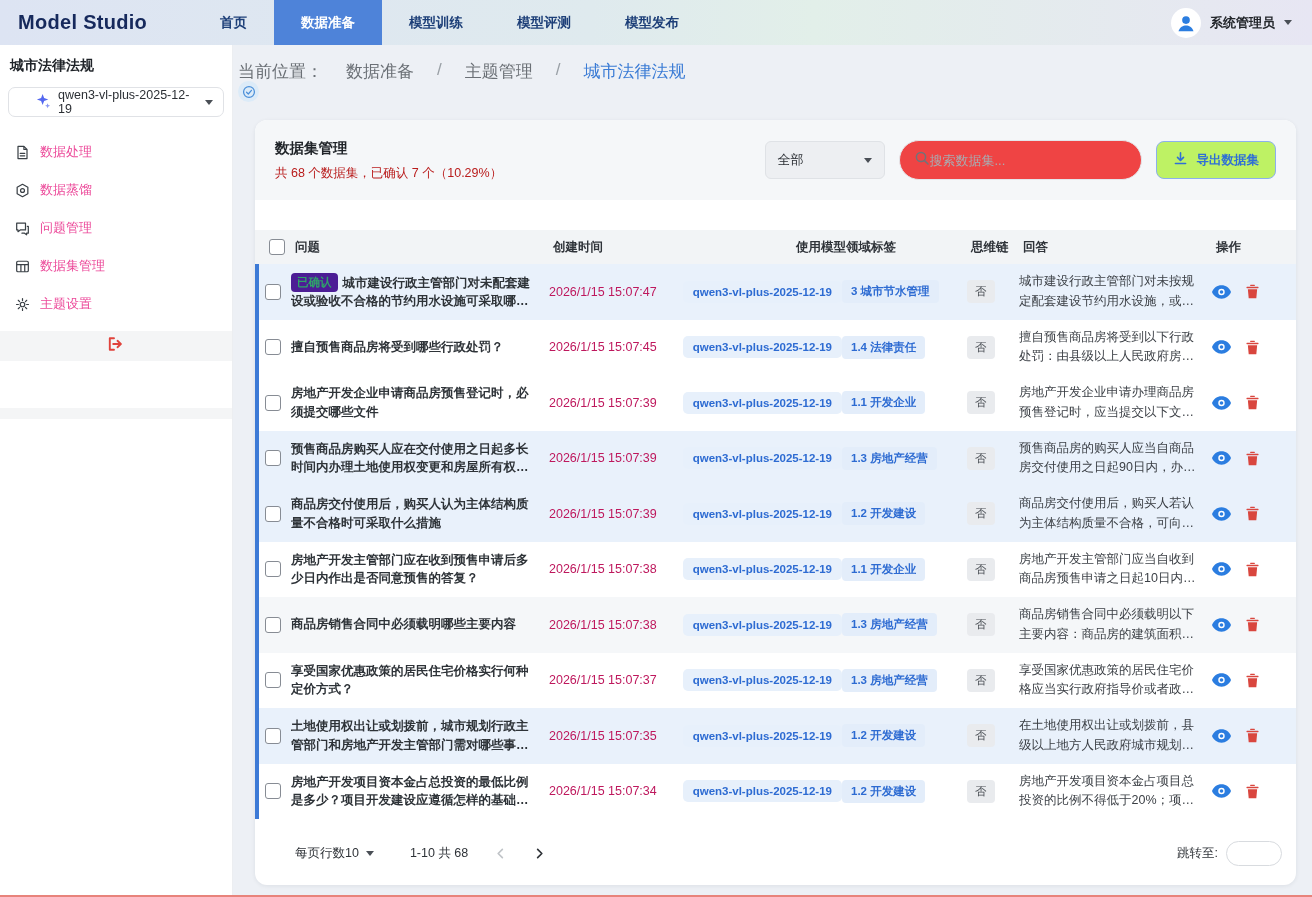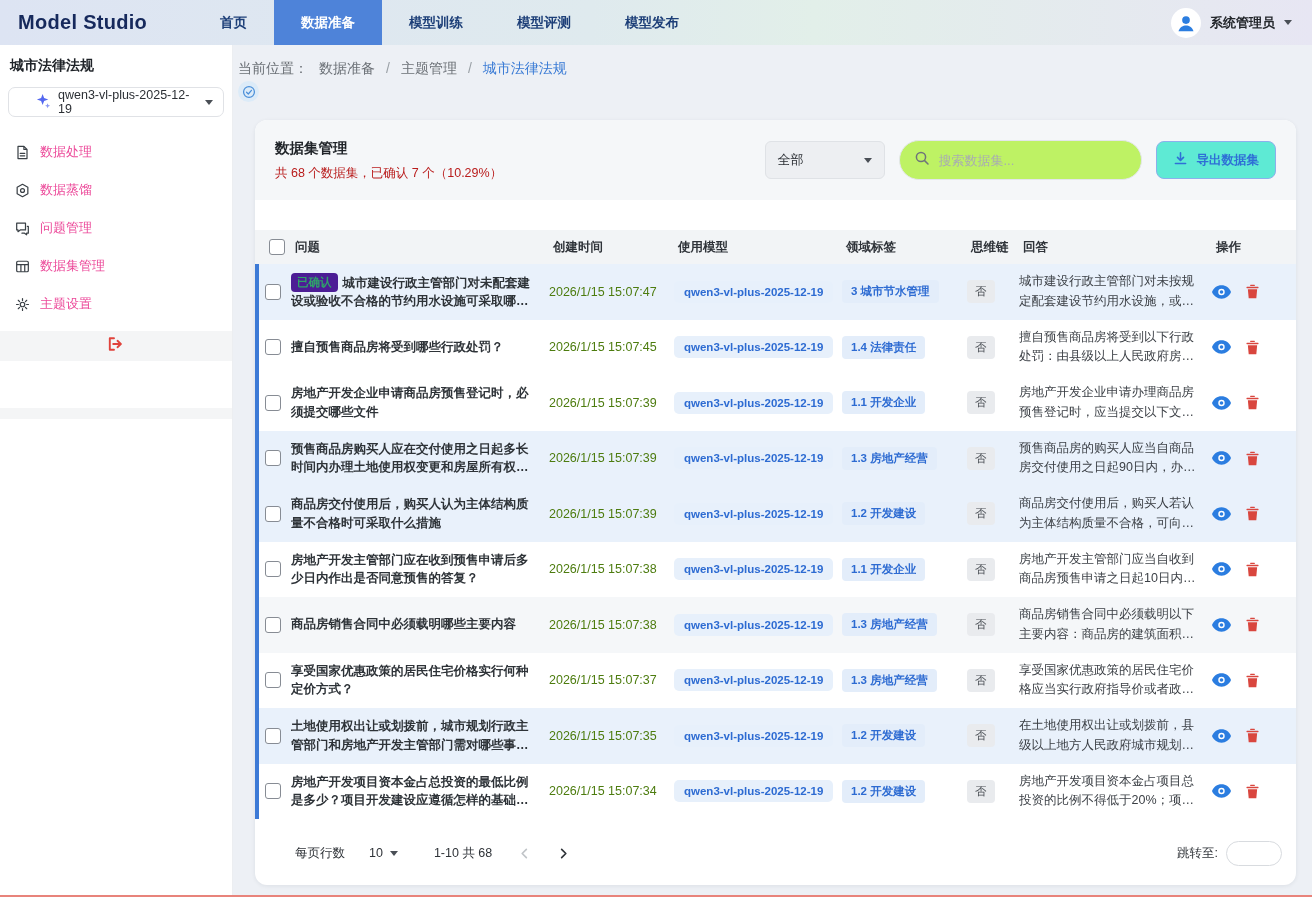--- a/index.html
+++ b/index.html
@@ -32,68 +32,68 @@
     display:flex; align-items:center; gap:7px; padding:0 10px 0 26px; font-size:12.5px; color:#2b2f34; cursor:pointer; background:#fff;
   }
   .model-select .caret { margin-left:auto; }
   .side-menu { margin-top:16px; }
   .side-item { height:38px; display:flex; align-items:center; gap:10px; padding-left:14px; font-size:13px; color:#ec4899; cursor:pointer; }
   .side-item .ic { width:16px; height:16px; display:flex; align-items:center; justify-content:center; }
   .logout-row { margin-top:8px; height:30px; background:#f4f5f6; display:flex; align-items:center; justify-content:center; cursor:pointer; }
   .side-strip { position:absolute; left:0; top:363px; width:100%; height:11px; background:#f4f5f6; }
 
   
-  .breadcrumb { position:absolute; left:238px; top:60px; display:flex; gap:11px; font-size:14px; color:#6b7076; z-index:5;text-align:right; }
+  .breadcrumb { position:absolute; left:238px; top:60px; display:flex; gap:23px; font-size:17px; color:#6b7076; z-index:5;text-align:right; }
   .crumb-sep { color:#9aa0a6; }
   .crumb-current { color:#3a7bd5; }
   .check-chip { position:absolute; left:238px; top:81px; width:21px; height:21px; border-radius:50%; background:#dcebf8; display:flex; align-items:center; justify-content:center; }
 
   
   .card { position:absolute; left:255px; top:120px; width:1041px; height:765px; background:#fff; border-radius:12px; box-shadow:0 1px 4px rgba(31,41,55,.08); }
   .card-header { height:80px; background:#f5f7f9; border-radius:12px 12px 0 0; display:flex; align-items:center; padding:0 20px 0 20px; }
   .ds-title { font-size:14.5px; font-weight:700; color:#1f2328; }
   .ds-summary { font-size:12.5px; color:#b91c1c; margin-top:7px; }
   .header-controls { margin-left:auto; display:flex; align-items:center; gap:14px; }
   .filter-select { width:120px; height:38px; background:#edeff2; border:1px solid #dfe2e6; border-radius:6px; display:flex; align-items:center; padding:0 12px; font-size:13px; color:#2b2f34; cursor:pointer; }
   .filter-select .caret { margin-left:auto; }
-  .search-box { width:243px; height:40px; background:#bef264; border:1px solid #e3e6ea; border-radius:20px; display:flex; align-items:center; padding:0 14px; gap:9px; }
+  .search-box { width:243px; height:40px; background:#ef4444; border:1px solid #e3e6ea; border-radius:20px; display:flex; align-items:center; padding:0 14px; }
   .search-box input { border:none; outline:none; font-size:13px; width:100%; font-family:inherit; color:#2b2f34; background:transparent; }
   .search-box input::placeholder { color:#a8acb2; }
-  .export-btn { height:38px; padding:0 16px; background:#5eead4; border:1px solid #8cb0ec; border-radius:8px; display:flex; align-items:center; gap:9px; color:#2f6fd6; font-size:12.5px; font-weight:700; cursor:pointer; }
+  .export-btn { height:38px; padding:0 16px; background:#bef264; border:1px solid #8cb0ec; border-radius:8px; display:flex; align-items:center; gap:9px; color:#2f6fd6; font-size:12.5px; font-weight:700; cursor:pointer; }
 
   
   .table-header { position:absolute; left:0; top:110px; width:100%; height:34px; background:#f2f4f6; display:flex; align-items:center; font-size:12.5px; font-weight:700; color:#2f3339; padding-left:4px; }
   .table-body { position:absolute; left:0; top:144px; width:100%; border-left:4px solid #3d7ad6; }
   .t-row { height:55.5px; display:flex; align-items:center; font-size:12.5px; cursor:pointer; }
   .tint-blue { background:#e9f1fb; }
   .tint-gray { background:#f5f7f9; }
   .tint-white { background:#fff; }
   .col-cb { width:36px; display:flex; justify-content:center; flex-shrink:0; }
   .col-q { width:258px; padding-right:18px; flex-shrink:0; }
   .col-time { width:125px; flex-shrink:0; }
-  .col-model { width:168px; flex-shrink:0; }
+  .col-model { width:168px; flex-shrink:0;text-align:right; }
   .col-tag { width:125px; flex-shrink:0; }
   .col-cot { width:52px; flex-shrink:0; }
   .col-ans { width:193px; padding-right:10px; flex-shrink:0; }
   .col-ops { width:80px; flex-shrink:0; }
   .table-body .col-cb { margin-left:-4px; }
   .cbx { width:16px; height:16px; border:1.5px solid #878c94; border-radius:3px; background:#fff; cursor:pointer; }
   .q-clamp { display:-webkit-box; -webkit-line-clamp:2; -webkit-box-orient:vertical; overflow:hidden; font-weight:600; color:#2e3338; line-height:1.5; }
   .badge-confirmed { display:inline-block; background:#4c1d95; color:#2fa26a; font-size:11.5px; font-weight:600; padding:1px 6px; border-radius:4px; margin-right:5px; vertical-align:1px; }
-  .time-text { color:#4d7c0f; }
+  .time-text { color:#be185d; }
   .pill-model { display:inline-block; background:#e7f0fb; color:#2d6bd2; font-size:11.5px; font-weight:700; padding:5px 10px; border-radius:5px; white-space:nowrap; }
   .pill-tag { display:inline-block; background:#e3edfa; color:#2d6bd2; font-size:11.5px; font-weight:700; padding:4px 9px; border-radius:4px; white-space:nowrap; }
   .badge-cot { display:inline-block; background:#e9ebee; color:#4a4f55; font-size:11.5px; padding:4px 8px; border-radius:4px; }
   .ans-clamp { display:-webkit-box; -webkit-line-clamp:2; -webkit-box-orient:vertical; overflow:hidden; color:#3c4046; line-height:1.55; }
   .ops-cell { display:flex; align-items:center; gap:15px; }
   .op-btn { cursor:pointer; display:flex; align-items:center; }
 
   
   .pagination { position:absolute; left:0; right:0; bottom:12px; height:40px; display:flex; align-items:center; padding:0 14px 0 40px; font-size:12.5px; color:#2f3338; }
-  .rpp-select { display:flex; align-items:center; gap:7px; margin-left:24px; cursor:pointer; }
+  .rpp-select { display:flex; align-items:center; gap:7px; cursor:pointer; }
   .page-range { margin-left:36px; }
   .pg-btn { margin-left:26px; cursor:pointer; display:flex; align-items:center; }
   .jump-group { margin-left:auto; display:flex; align-items:center; gap:8px; }
   .jump-input { width:56px; height:25px; border:1px solid #d8dbdf; border-radius:13px; outline:none; font-size:12.5px; padding:0 10px; font-family:inherit; }
 
   .bottom-line { position:absolute; left:0; bottom:0; width:100%; height:2px; background:#e8837b; z-index:40; }
 </style>
 </head>
 <body>
 

